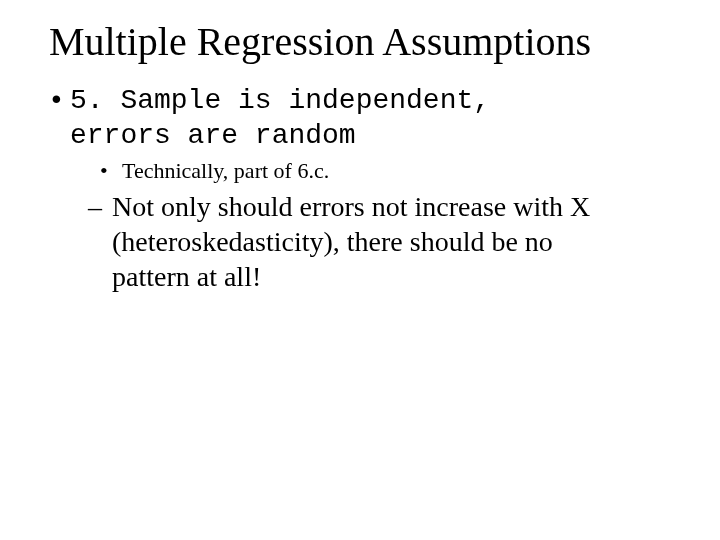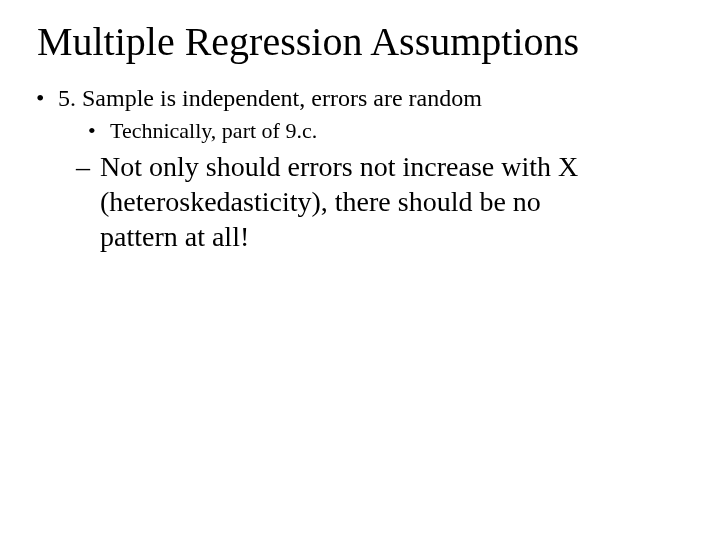--- a/index.html
+++ b/index.html
@@ -9,33 +9,35 @@
     height: 540px;
     background: #ffffff;
     font-family: "Times New Roman", Times, serif;
     color: #000000;
   }
   .slide {
     width: 616px;
     height: 540px;
     box-sizing: border-box;
     padding: 18px 30px 30px 30px;
+    margin-left: 12px;
   }
   .title {
     font-size: 40px;
     text-align: center;
     margin: 0 0 18px 0;
     font-weight: normal;
   }
   .b1 {
-    font-size: 24px;
+    font-size: 28px;
     margin: 10px 0 4px 0;
     padding-left: 28px;
     position: relative;
     line-height: 1.25;
+    font-family: Liberation Mono, monospace;
   }
   .b1::before {
     content: "•";
     position: absolute;
     left: 6px;
     top: 0;
   }
   .b2 {
     font-size: 22px;
     margin: 2px 0 4px 0;
@@ -76,16 +78,16 @@
     top: 0;
   }
 </style>
 </head>
 <body>
 
 <div class="slide">
   <h1 class="title">Multiple Regression Assumptions</h1>
 
   <div class="b1">5.  Sample is independent, errors are random</div>
-  <div class="b2">Technically, part of 9.c.</div>
+  <div class="b2">Technically, part of 6.c.</div>
   <div class="d2">Not only should errors not increase with X (heteroskedasticity), there should be no pattern at all!</div>
 
 </div>
 
 </body></html>

